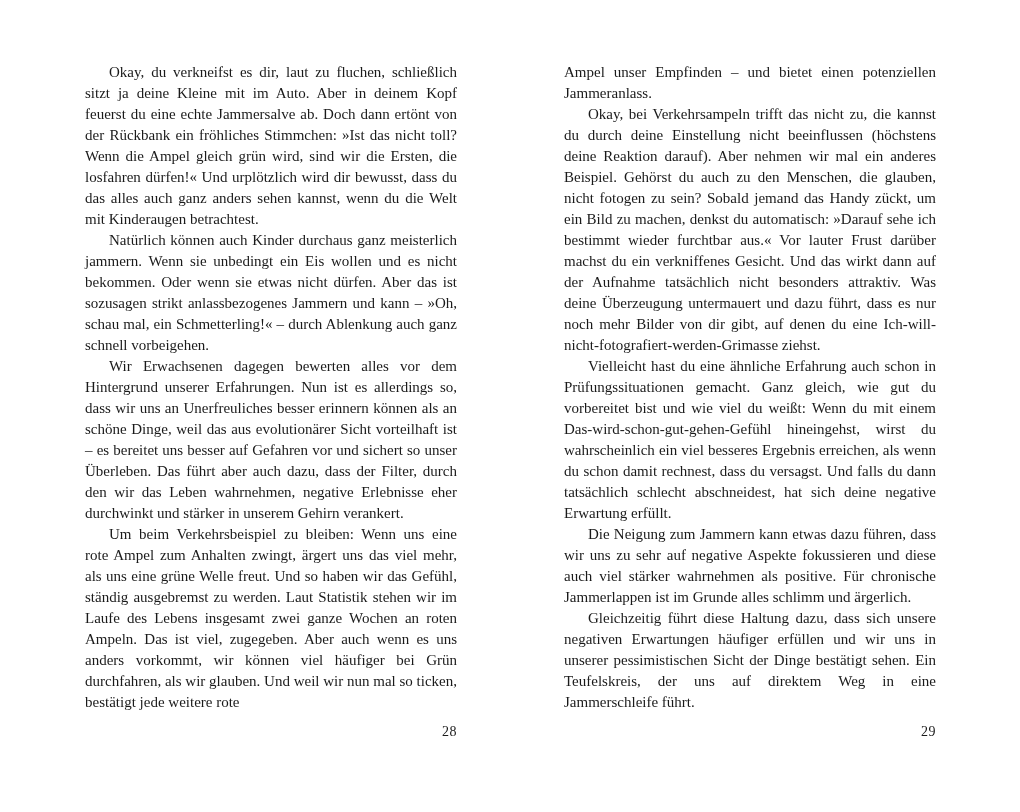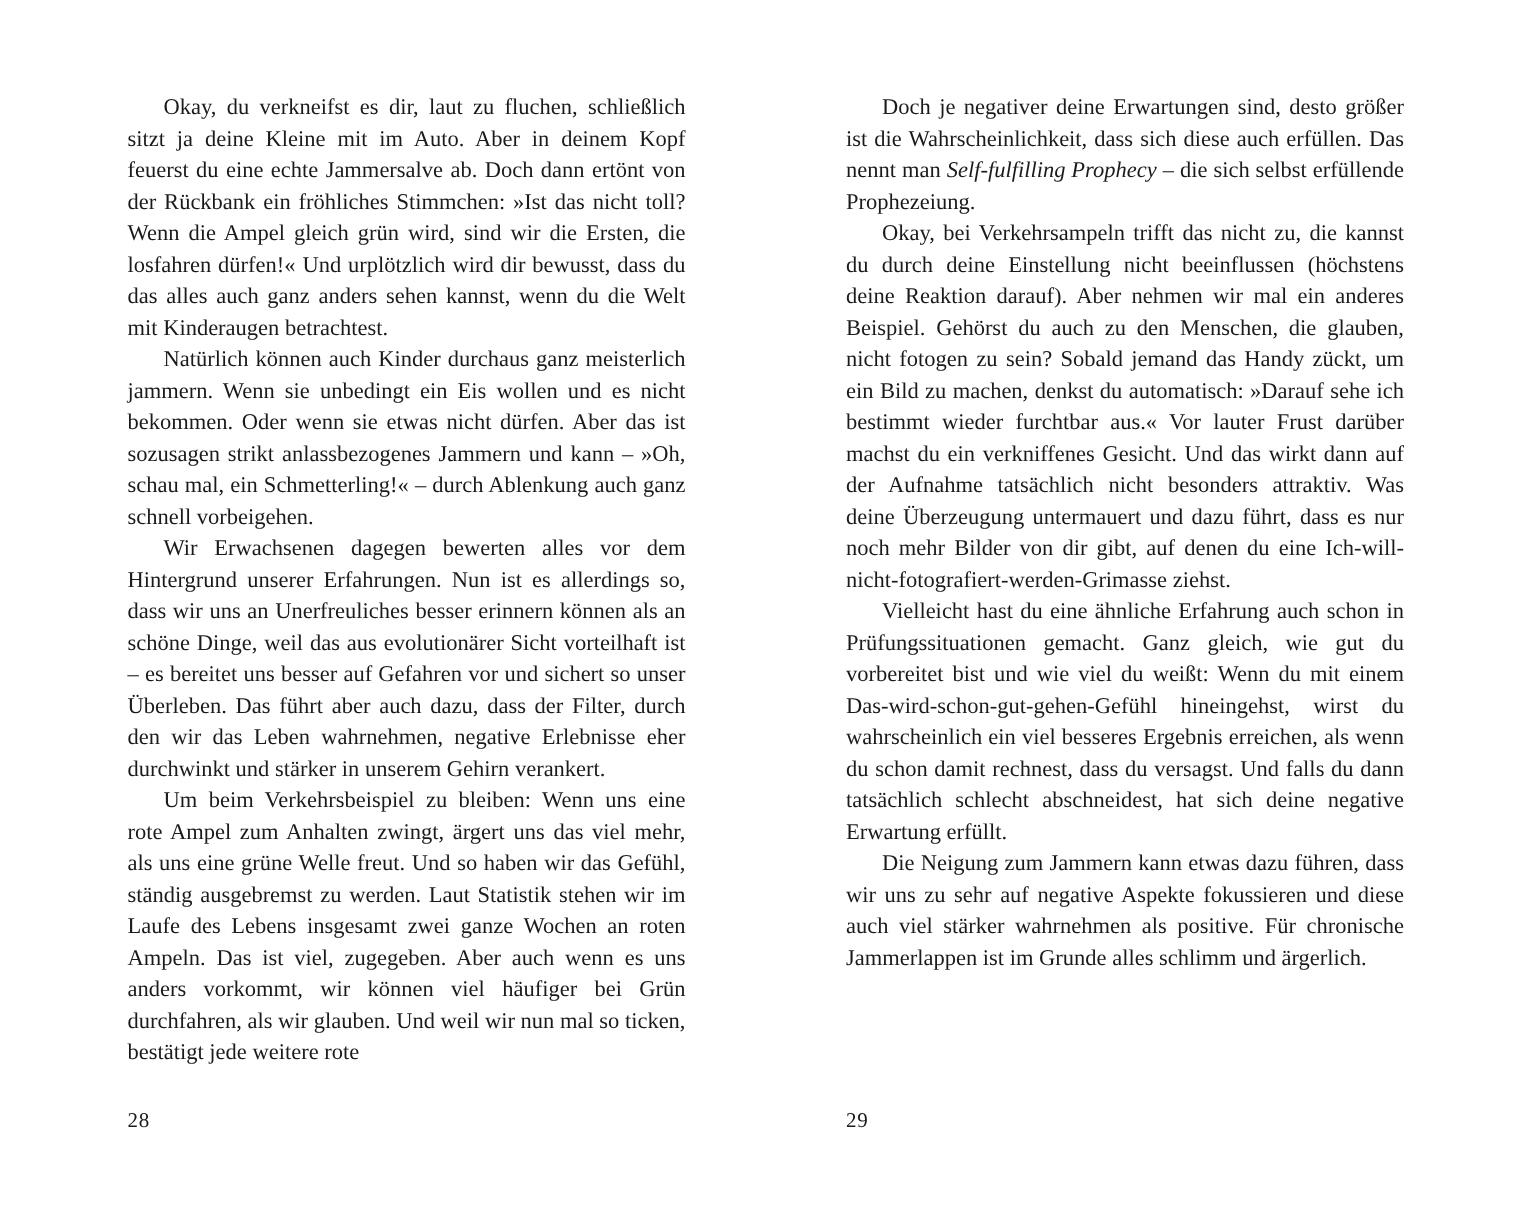--- a/index.html
+++ b/index.html
@@ -36,23 +36,23 @@
   .para {
     margin: 0;
     font-size: 15px;
     line-height: 21px;
     text-align: justify;
   }
   .para.indent { text-indent: 1.6em; }
   .italic { font-style: italic; }
   .page-number {
     position: absolute;
-    top: 740px;
+    top: 724px;
     width: 372px;
-    text-align: left;
+    text-align: right;
     font-size: 14px;
     letter-spacing: 0.5px;
   }
   .page-left .page-number { left: 85px; }
   .page-right .page-number { left: 54px; font-family: Liberation Serif, serif; }
 </style>
 </head>
 <body>
 
 <div class="spread">
@@ -60,20 +60,21 @@
     <div class="page-text">
         <p class="para indent"><span>Okay, du verkneifst es dir, laut zu fluchen, schließlich sitzt ja deine Kleine mit im Auto. Aber in deinem Kopf feuerst du eine echte Jammersalve ab. Doch dann ertönt von der Rückbank ein fröhliches Stimmchen: »Ist das nicht toll? Wenn die Ampel gleich grün wird, sind wir die Ersten, die losfahren dürfen!« Und urplötzlich wird dir bewusst, dass du das alles auch ganz anders sehen kannst, wenn du die Welt mit Kinderaugen betrachtest.</span></p>
         <p class="para indent"><span>Natürlich können auch Kinder durchaus ganz meisterlich jammern. Wenn sie unbedingt ein Eis wollen und es nicht bekommen. Oder wenn sie etwas nicht dürfen. Aber das ist sozusagen strikt anlassbezogenes Jammern und kann – »Oh, schau mal, ein Schmetterling!« – durch Ablenkung auch ganz schnell vorbeigehen.</span></p>
         <p class="para indent"><span>Wir Erwachsenen dagegen bewerten alles vor dem Hintergrund unserer Erfahrungen. Nun ist es allerdings so, dass wir uns an Unerfreuliches besser erinnern können als an schöne Dinge, weil das aus evolutionärer Sicht vorteilhaft ist – es bereitet uns besser auf Gefahren vor und sichert so unser Überleben. Das führt aber auch dazu, dass der Filter, durch den wir das Leben wahrnehmen, negative Erlebnisse eher durchwinkt und stärker in unserem Gehirn verankert.</span></p>
         <p class="para indent"><span>Um beim Verkehrsbeispiel zu bleiben: Wenn uns eine rote Ampel zum Anhalten zwingt, ärgert uns das viel mehr, als uns eine grüne Welle freut. Und so haben wir das Gefühl, ständig ausgebremst zu werden. Laut Statistik stehen wir im Laufe des Lebens insgesamt zwei ganze Wochen an roten Ampeln. Das ist viel, zugegeben. Aber auch wenn es uns anders vorkommt, wir können viel häufiger bei Grün durchfahren, als wir glauben. Und weil wir nun mal so ticken, bestätigt jede weitere rote</span></p>
       </div>
     <div class="page-number">28</div>
   </div>
   <div class="page page-right">
     <div class="page-text">
-        <p class="para indent"><span>Doch je negativer deine Erwartungen sind, desto größer ist die Wahrscheinlichkeit, dass sich diese auch erfüllen. Das nennt man </span><span class="italic">Self-fulfilling Prophecy</span><span> – die sich selbst erfüllende Prophezeiung.</span></p>
+        <p class="para"><span>Ampel unser Empfinden – und bietet einen potenziellen Jammeranlass.</span></p>
         <p class="para indent"><span>Okay, bei Verkehrsampeln trifft das nicht zu, die kannst du durch deine Einstellung nicht beeinflussen (höchstens deine Reaktion darauf). Aber nehmen wir mal ein anderes Beispiel. Gehörst du auch zu den Menschen, die glauben, nicht fotogen zu sein? Sobald jemand das Handy zückt, um ein Bild zu machen, denkst du automatisch: »Darauf sehe ich bestimmt wieder furchtbar aus.« Vor lauter Frust darüber machst du ein verkniffenes Gesicht. Und das wirkt dann auf der Aufnahme tatsächlich nicht besonders attraktiv. Was deine Überzeugung untermauert und dazu führt, dass es nur noch mehr Bilder von dir gibt, auf denen du eine Ich-will-nicht-fotografiert-werden-Grimasse ziehst.</span></p>
         <p class="para indent"><span>Vielleicht hast du eine ähnliche Erfahrung auch schon in Prüfungssituationen gemacht. Ganz gleich, wie gut du vorbereitet bist und wie viel du weißt: Wenn du mit einem Das-wird-schon-gut-gehen-Gefühl hineingehst, wirst du wahrscheinlich ein viel besseres Ergebnis erreichen, als wenn du schon damit rechnest, dass du versagst. Und falls du dann tatsächlich schlecht abschneidest, hat sich deine negative Erwartung erfüllt.</span></p>
         <p class="para indent"><span>Die Neigung zum Jammern kann etwas dazu führen, dass wir uns zu sehr auf negative Aspekte fokussieren und diese auch viel stärker wahrnehmen als positive. Für chronische Jammerlappen ist im Grunde alles schlimm und ärgerlich.</span></p>
+        <p class="para indent"><span>Gleichzeitig führt diese Haltung dazu, dass sich unsere negativen Erwartungen häufiger erfüllen und wir uns in unserer pessimistischen Sicht der Dinge bestätigt sehen. Ein Teufelskreis, der uns auf direktem Weg in eine Jammerschleife führt.</span></p>
       </div>
     <div class="page-number">29</div>
   </div>
 </div>
 
 </body></html>

